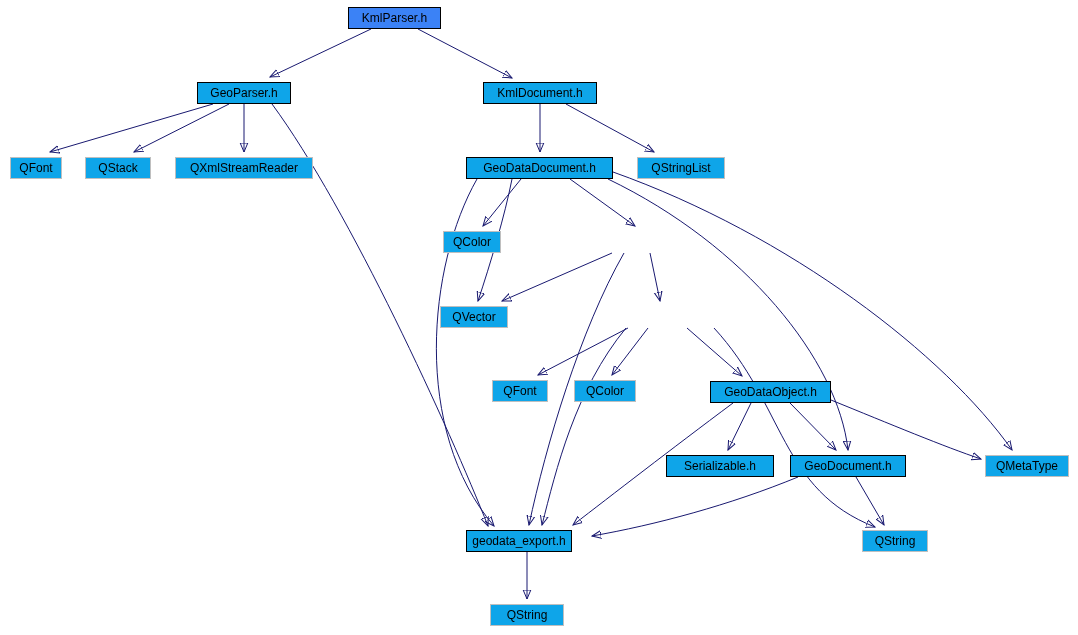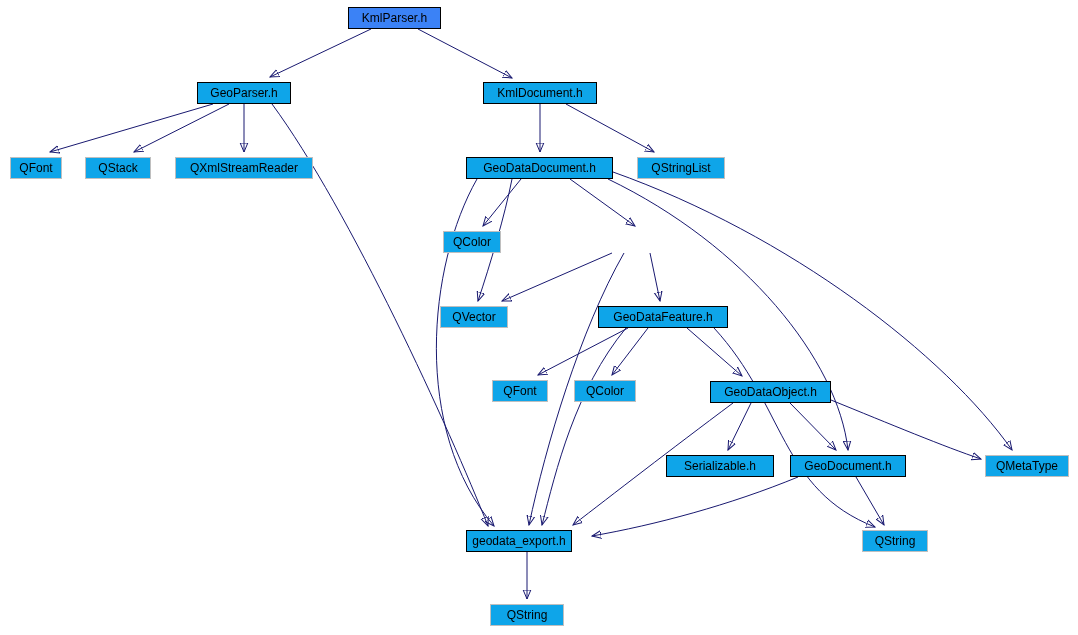--- a/index.html
+++ b/index.html
@@ -96,21 +96,20 @@
 
   <div class="node external" style="left:10px;  top:157px; width:52px">QFont</div>
   <div class="node external" style="left:85px;  top:157px; width:66px">QStack</div>
   <div class="node external" style="left:175px; top:157px; width:138px">QXmlStreamReader</div>
   <div class="node" style="left:466px; top:157px; width:147px">GeoDataDocument.h</div>
   <div class="node external" style="left:637px; top:157px; width:88px">QStringList</div>
 
   <div class="node external" style="left:443px; top:231px; width:58px">QColor</div>
 
   <div class="node external" style="left:440px; top:306px; width:68px">QVector</div>
-  <div class="node" style="left:598px; top:306px; width:130px">GeoDataFeature.h</div>
 
   <div class="node external" style="left:492px; top:380px; width:56px">QFont</div>
   <div class="node external" style="left:574px; top:380px; width:62px">QColor</div>
   <div class="node" style="left:710px; top:381px; width:121px">GeoDataObject.h</div>
 
   <div class="node" style="left:666px; top:455px; width:108px">Serializable.h</div>
   <div class="node" style="left:790px; top:455px; width:116px">GeoDocument.h</div>
   <div class="node external" style="left:985px; top:455px; width:84px">QMetaType</div>
 
   <div class="node external" style="left:862px; top:530px; width:66px">QString</div>

